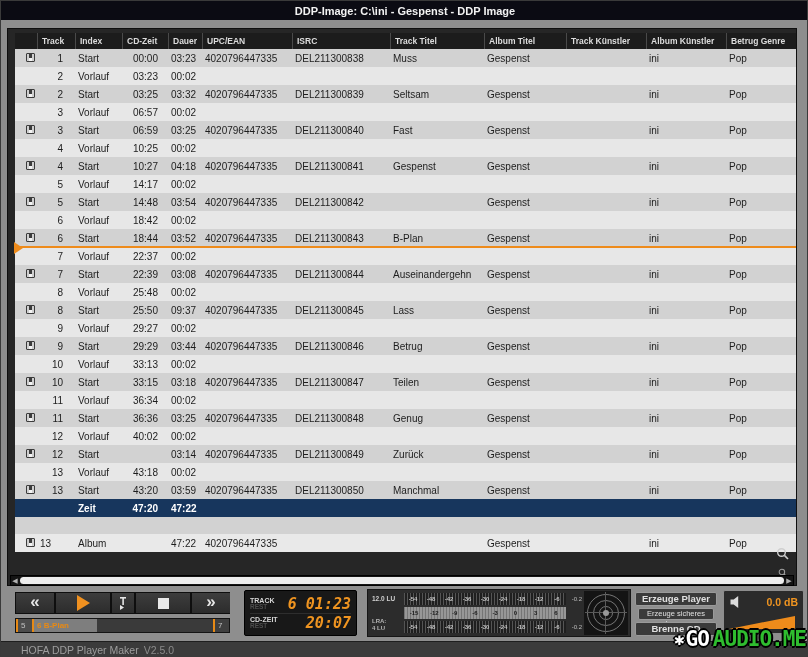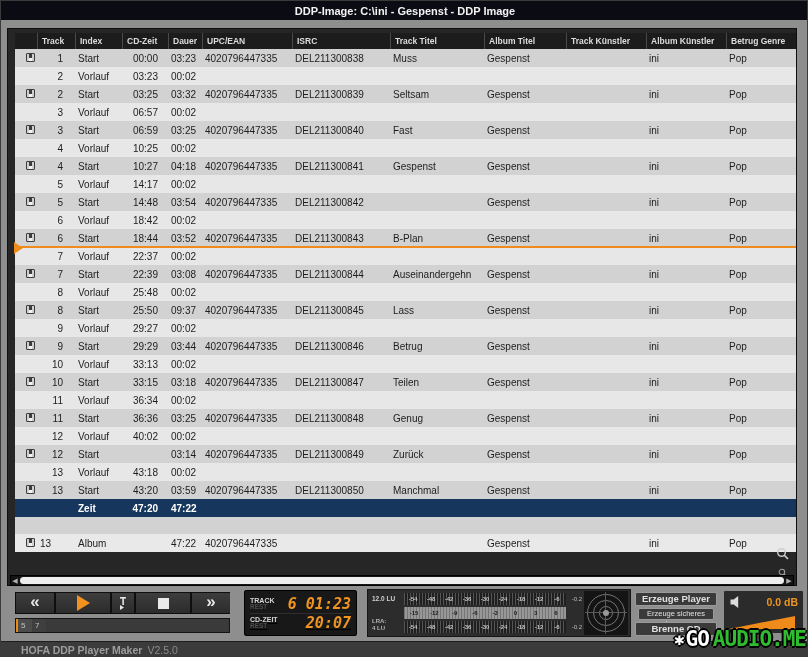--- a/index.html
+++ b/index.html
@@ -65,21 +65,21 @@
   .ts-prev { width:16px; background:#4c4c4c; border-left:2px solid #e78a16;
     color:#c0c0c0; padding:2px 0 0 3px; }
   .ts-cur { flex:1; position:relative; border-left:2px solid #e78a16; border-right:2px solid #e78a16; background:#3a3a3a; }
   .ts-elapsed { position:absolute; left:0; top:0; bottom:0; width:35%; background:#7e7e7e; }
   .ts-label { position:absolute; left:3px; top:2px; color:#e78a16; font-weight:bold; z-index:2; }
   .ts-next { width:14px; background:#3f3f3f; color:#c0c0c0; padding:2px 0 0 3px; }
   
   .time-display { position:absolute; left:243px; top:589px; width:113px; height:46px;
     background:#181818; border:1px solid #000; border-radius:2px; padding:3px 5px; }
   .td-row { display:flex; align-items:center; height:19px; }
-  .td-row + .td-row { border-top:1px solid #2e2e2e;text-decoration:underline; }
+  .td-row + .td-row { border-top:1px solid #2e2e2e; }
   .td-labels { width:34px; line-height:1; }
   .td-main { display:block; color:#d6d6d6; font-size:7px; font-weight:bold; }
   .td-rest { display:block; color:#4e4e4e; font-size:6.5px; font-weight:bold; }
   .td-digits { flex:1; text-align:right; color:#ef9420; font-family:"DejaVu Sans Mono",monospace;
     font-style:italic; font-weight:bold; font-size:15px; }
   .td-trackno { margin-right:9px; }
   
   .meter-panel { position:absolute; left:366px; top:588px; width:264px; height:48px;
     background:#2c2c2c; border:1px solid #161616; display:flex; align-items:center; padding:2px; }
   .m-labels { width:34px; height:100%; display:flex; flex-direction:column; justify-content:space-between; padding:3px 0 2px 2px; }
@@ -112,21 +112,21 @@
   .volume-box { position:absolute; left:722px; top:589px; width:81px; height:44px;
     background:#2b2b2b; border:1px solid #8d8d8d; border-radius:2px; padding:3px 5px; }
   .v-top { display:flex; align-items:center; justify-content:space-between; height:16px; }
   .v-db { color:#ef9420; font-size:10.5px; font-weight:bold; }
   .v-wedge { margin-top:6px; width:0; height:0; border-bottom:13px solid #ee8b1b;
     border-left:66px solid transparent; }
   
   .statusbar { position:absolute; left:0; top:640px; width:808px; height:17px;
     background:#3b3b3b; border-top:1px solid #1e1e1e; display:flex; align-items:center;
     padding-left:20px; font-size:10.5px; }
-  .sb-app { color:#9d9d9d; font-weight:bold; margin-right:5px; }
+  .sb-app { color:#9d9d9d; font-weight:normal; margin-right:5px; }
   .sb-ver { color:#8b8b8b; }
   
   .watermark { position:absolute; right:1px; top:626px; z-index:20; display:flex; align-items:center;
     font-family:"DejaVu Sans Mono",monospace; font-weight:bold; font-size:21px; letter-spacing:-1px;
     text-shadow:-2px 0 #000,2px 0 #000,0 -2px #000,0 2px #000,-1px -1px #000,1px 1px #000; }
   .wm-icon { color:#ffffff; font-size:17px; margin-right:2px; }
   .wm-go { color:#ffffff; margin-right:4px; }
   .wm-audio { color:#2fbd2f; }
 </style>
 </head>
@@ -599,20 +599,24 @@
     <div class="t-btn" style="flex:0 0 54px">
         <span class="t-stop"></span>
       </div>
     <div class="t-btn" style="flex:0 0 38px">
         <span class="t-chev">»</span>
       </div>
   </div>
 
   <div class="track-strip">
     <div class="ts-prev">5</div>
+    <div class="ts-cur">
+      <div class="ts-elapsed"></div>
+      <div class="ts-label">6 B-Plan</div>
+    </div>
     <div class="ts-next">7</div>
   </div>
 
   <div class="time-display">
     <div class="td-row">
       <div class="td-labels">
         <span class="td-main">TRACK</span>
         <span class="td-rest">REST</span>
       </div>
       <div class="td-digits"><span class="td-trackno">6</span><span>01:23</span></div>

